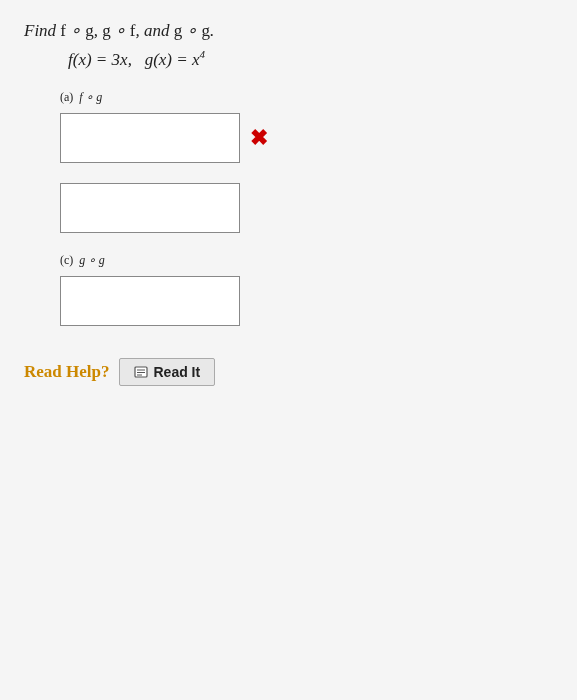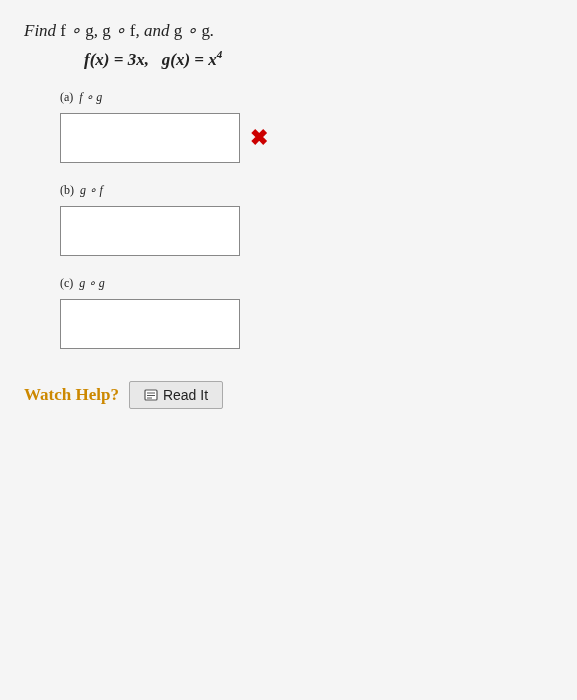--- a/index.html
+++ b/index.html
@@ -23,24 +23,23 @@
       margin-bottom: 7px;
       font-style: italic;
     }
 
     .problem-statement span {
       font-style: normal;
     }
 
     .functions-line {
       font-size: 17px;
-      margin-left: 60px;
+      margin-left: 44px;
       margin-bottom: 20px;
       font-style: italic;
-      font-weight: bold;
     }
 
     .part {
       margin-left: 36px;
       margin-bottom: 20px;
     }
 
     .part-label {
       font-size: 12px;
       font-style: italic;
@@ -91,20 +90,21 @@
       align-items: center;
       gap: 5px;
       padding: 5px 14px;
       border: 1.5px solid #aaa;
       background: #e8e8e8;
       font-size: 14px;
       cursor: pointer;
       font-family: Arial, sans-serif;
       color: #222;
       border-radius: 2px;
+      font-weight: bold;
     }
 
     .footer-btn .btn-icon {
       width: 14px;
       height: 14px;
       display: inline-block;
     }
 
     sup {
       font-size: 11px;
@@ -128,39 +128,36 @@
   <div class="part-label">
     <span class="part-letter">(a)</span>&nbsp;&nbsp;<span class="italic">f</span> ∘ <span class="italic">g</span>
   </div>
   <div class="input-row">
     <input type="text" class="answer-box" value="" style="">
     <span class="x-mark">✖</span>
   </div>
 </div>
 
 <div class="part" style="margin-top: 10px;">
-  <div class="part-label">
-    <span class="part-letter">(b)</span>&nbsp;&nbsp;<span class="italic">g</span> ∘ <span class="italic">f</span>
-  </div>
   <div class="input-row">
     <input type="text" class="answer-box" value="" style="">
   </div>
 </div>
 
 <div class="part" style="margin-top: 10px;">
   <div class="part-label">
     <span class="part-letter">(c)</span>&nbsp;&nbsp;<span class="italic">g</span> ∘ <span class="italic">g</span>
   </div>
   <div class="input-row">
     <input type="text" class="answer-box" value="" style="">
   </div>
 </div>
 
 <div class="footer">
-  <span class="need-help-label">Watch Help?</span>
+  <span class="need-help-label">Read Help?</span>
   <button class="footer-btn">
     <span class="btn-icon">
       <svg width="14" height="14" viewBox="0 0 14 14" fill="none" xmlns="http://www.w3.org/2000/svg">
         <rect x="1" y="2" width="12" height="10" rx="1" stroke="#555" stroke-width="1.2" fill="white"></rect>
         <line x1="3" y1="5" x2="11" y2="5" stroke="#555" stroke-width="1"></line>
         <line x1="3" y1="7.5" x2="11" y2="7.5" stroke="#555" stroke-width="1"></line>
         <line x1="3" y1="10" x2="8" y2="10" stroke="#555" stroke-width="1"></line>
       </svg>
     </span>
     <span>Read It</span>

